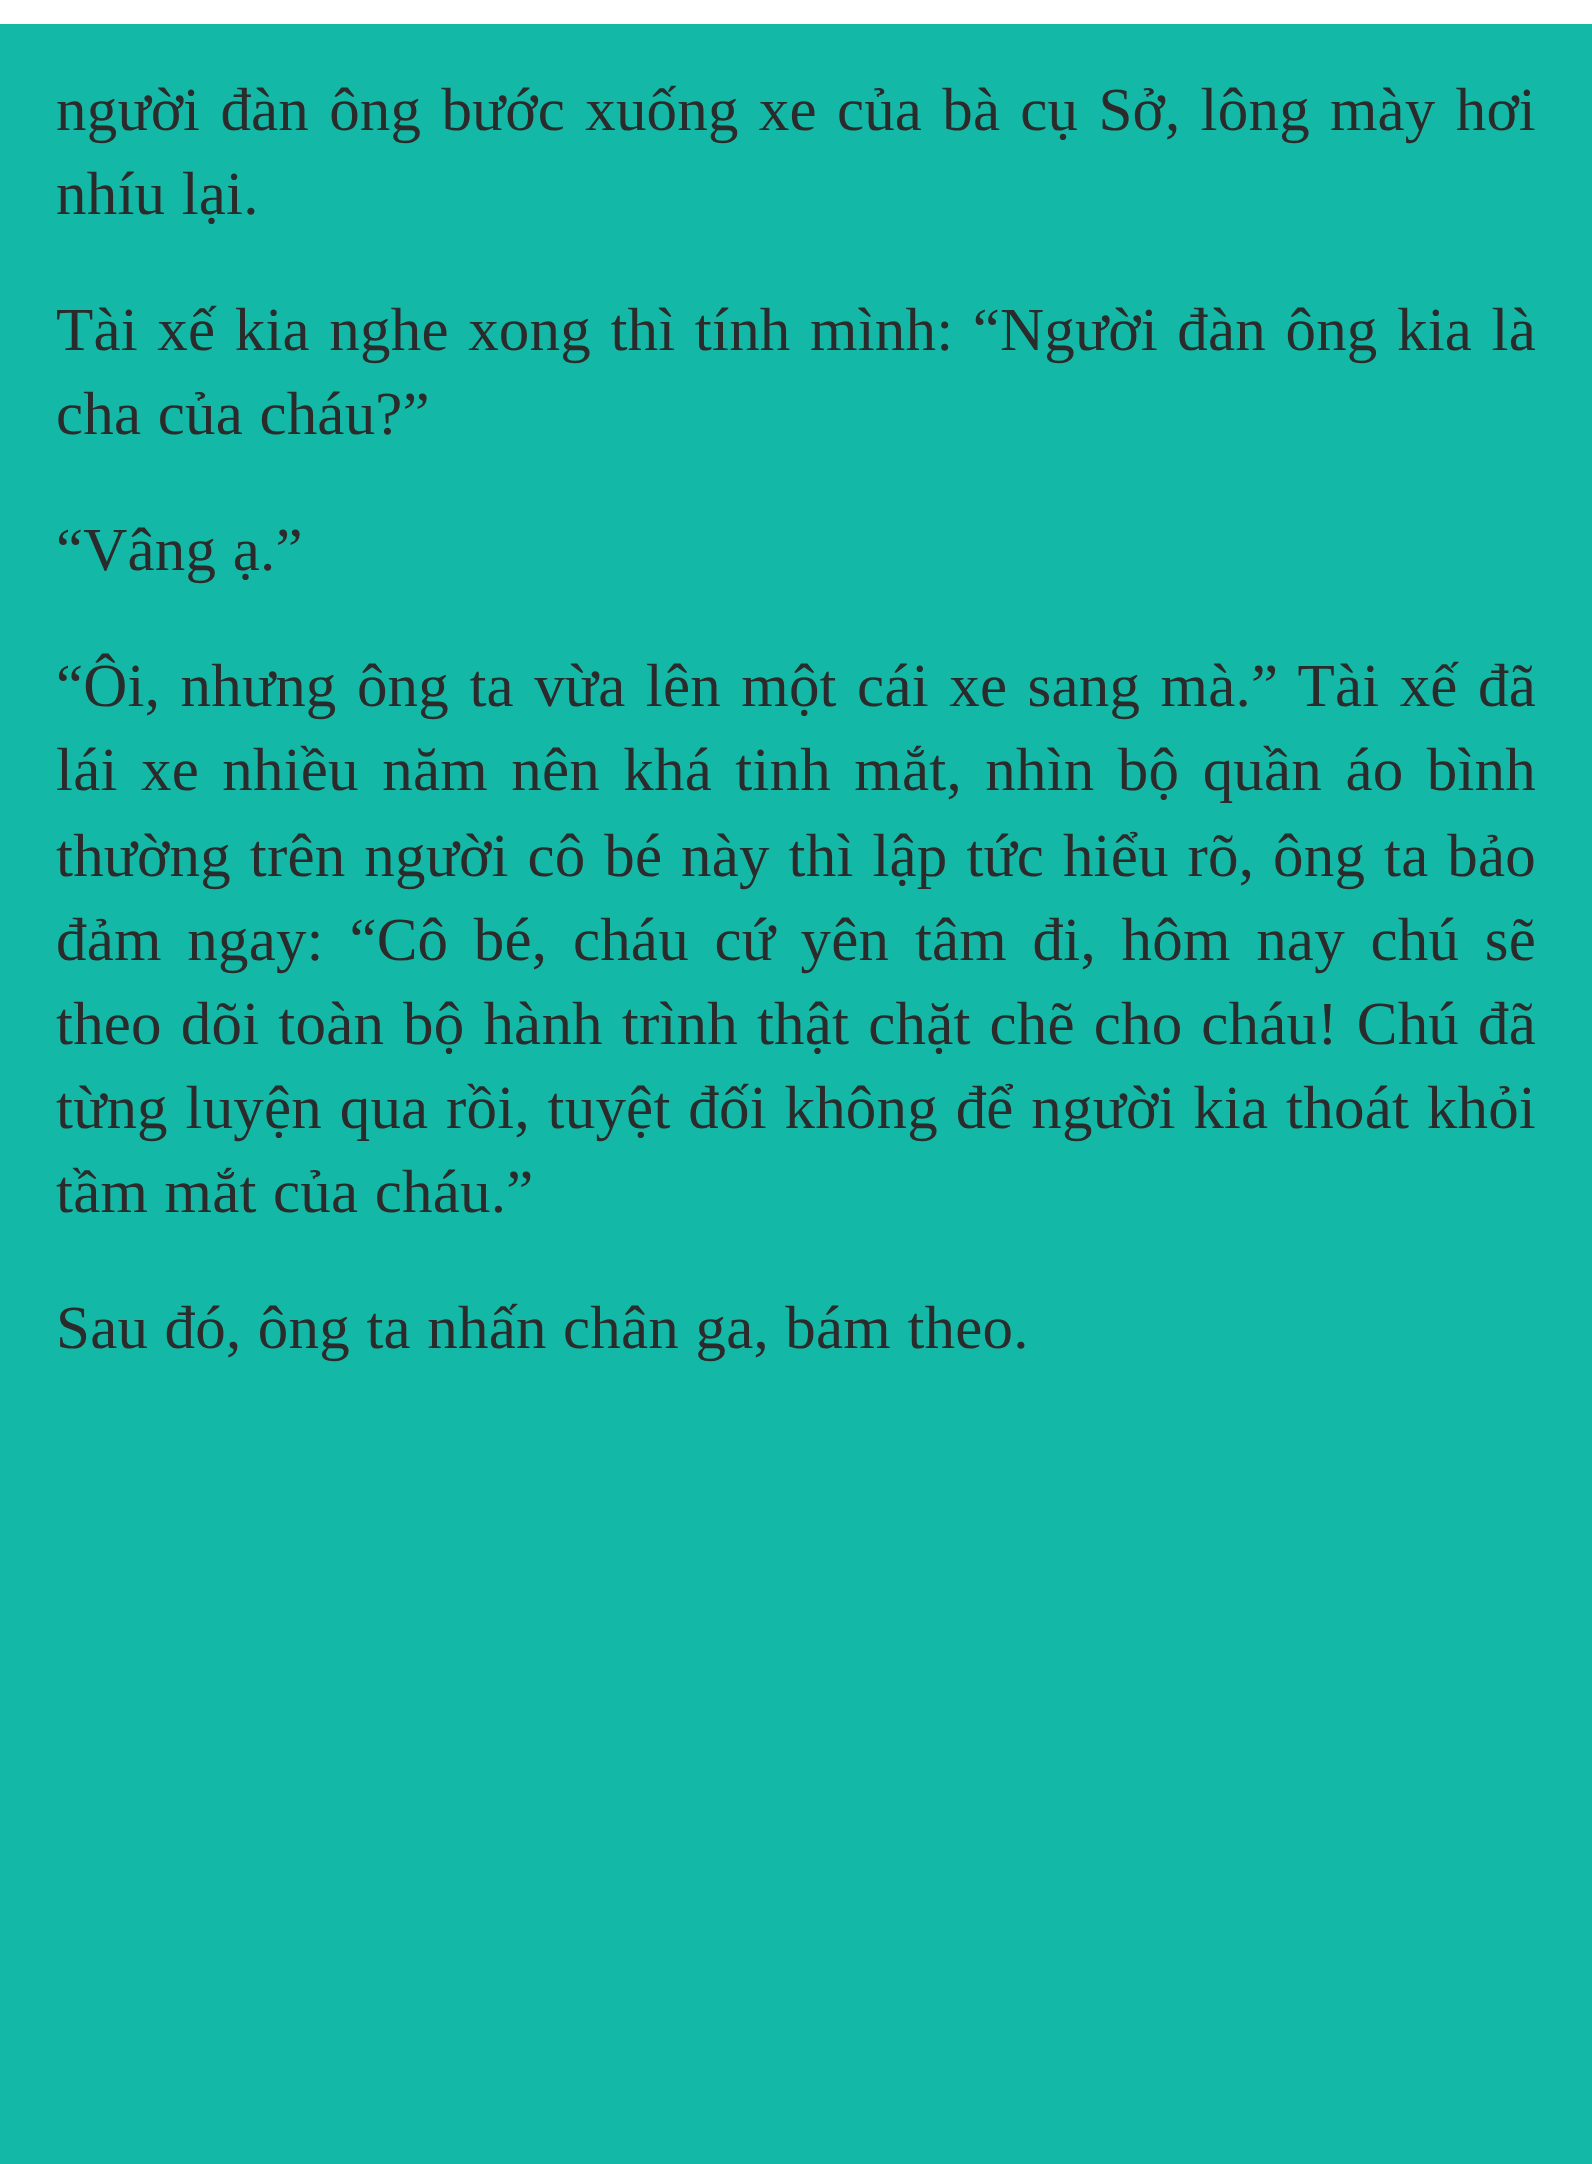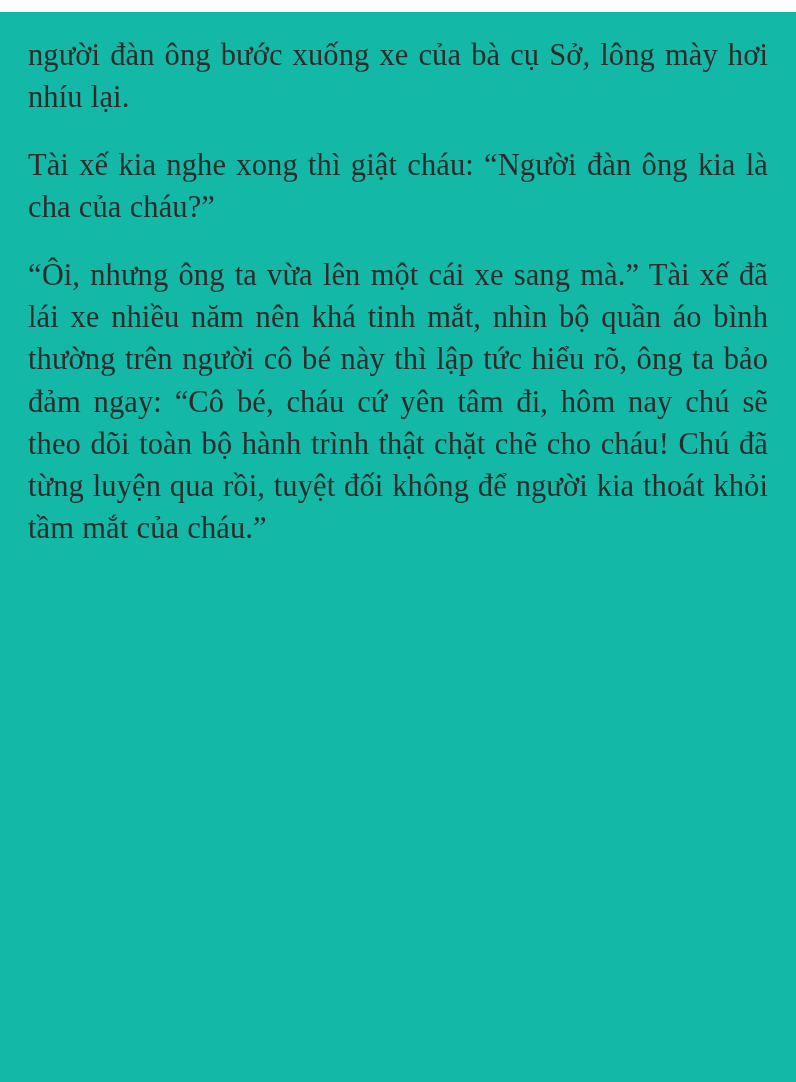--- a/index.html
+++ b/index.html
@@ -33,15 +33,17 @@
   }
   .para:last-child {
     margin-bottom: 0;
   }
 </style>
 </head>
 <body>
 
 <div class="reader-page">
   <p class="para">người đàn ông bước xuống xe của bà cụ Sở, lông mày hơi nhíu lại.</p>
-  <p class="para">Tài xế kia nghe xong thì giật cháu: “Người đàn ông kia là cha của cháu?”</p>
+  <p class="para">Tài xế kia nghe xong thì tính mình: “Người đàn ông kia là cha của cháu?”</p>
+  <p class="para">“Vâng ạ.”</p>
   <p class="para">“Ôi, nhưng ông ta vừa lên một cái xe sang mà.” Tài xế đã lái xe nhiều năm nên khá tinh mắt, nhìn bộ quần áo bình thường trên người cô bé này thì lập tức hiểu rõ, ông ta bảo đảm ngay: “Cô bé, cháu cứ yên tâm đi, hôm nay chú sẽ theo dõi toàn bộ hành trình thật chặt chẽ cho cháu! Chú đã từng luyện qua rồi, tuyệt đối không để người kia thoát khỏi tầm mắt của cháu.”</p>
+  <p class="para">Sau đó, ông ta nhấn chân ga, bám theo.</p>
 </div>
 
 </body></html>

